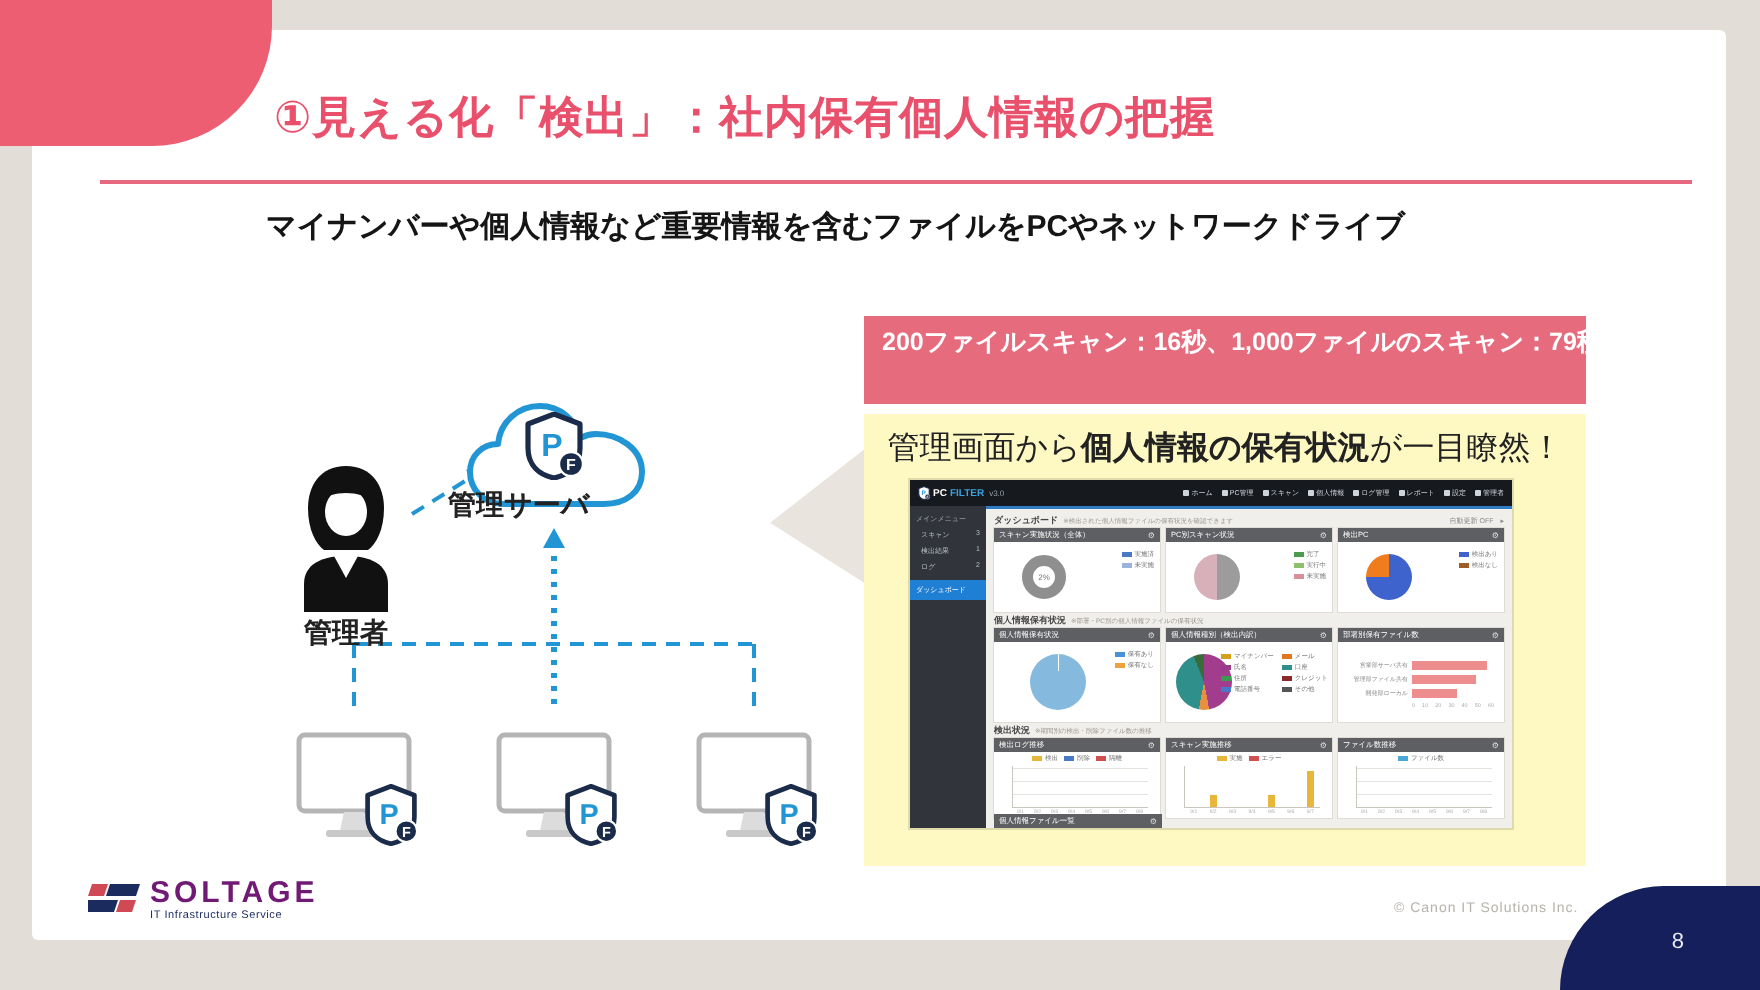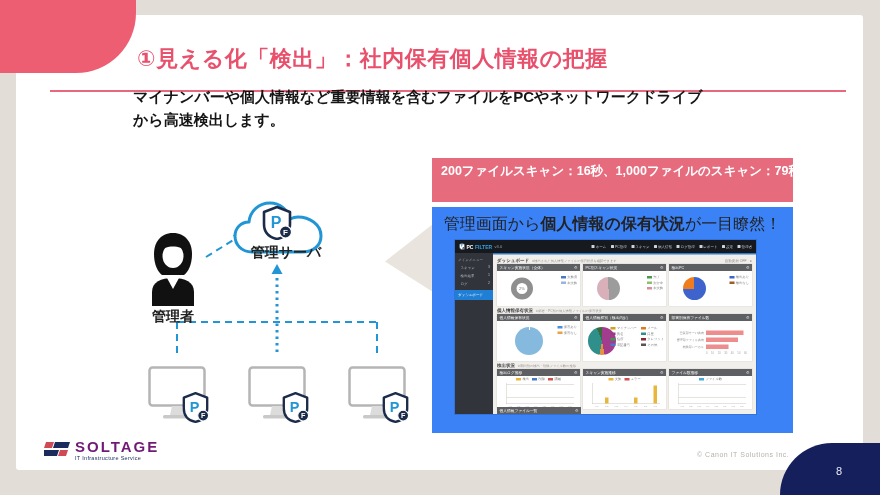--- a/index.html
+++ b/index.html
@@ -5,24 +5,24 @@
   html,body{margin:0;padding:0;}
   .slide{position:relative;width:880px;height:495px;background:#e2ded7;overflow:hidden;
          font-family:"Liberation Sans","DejaVu Sans",sans-serif;}
   .card{position:absolute;left:16px;top:15px;width:847px;height:455px;background:#fff;border-radius:3px;}
   .blob-pink{position:absolute;left:0;top:0;width:136px;height:73px;background:#ee5e73;border-bottom-right-radius:60px;}
   .blob-navy{position:absolute;right:0;bottom:0;width:100px;height:52px;background:#151f5c;border-top-left-radius:55px;}
   .page-num{position:absolute;right:38px;bottom:18px;color:#e8eaf2;font-size:11px;}
   .copyright{position:absolute;left:697px;top:451px;font-size:7px;color:#b7b2aa;letter-spacing:.5px;}
   .title{position:absolute;left:137px;top:44px;font-size:22px;font-weight:bold;color:#e8506c;letter-spacing:.5px;}
   .divider{position:absolute;left:50px;top:90px;width:796px;height:2px;background:#e8687f;}
-  .body-text{position:absolute;left:133px;top:86px;font-size:15px;font-weight:bold;color:#151515;line-height:1.5;}
+  .body-text{position:absolute;left:133px;top:103px;font-size:15px;font-weight:bold;color:#151515;line-height:1.5;}
   .scan-box{position:absolute;left:432px;top:158px;width:361px;height:44px;background:#e66b7d;color:#fff;
             font-weight:bold;box-sizing:border-box;padding:4px 9px;font-size:12.5px;line-height:1.5;white-space:nowrap;}
-  .panel{position:absolute;left:432px;top:207px;width:361px;height:226px;background:#3b82f6;}
+  .panel{position:absolute;left:432px;top:207px;width:361px;height:226px;background:#fef9c3;}
   .wedge{position:absolute;left:385px;top:224px;width:48px;height:68px;background:#e9e5de;
          clip-path:polygon(100% 0,100% 100%,0 55%);}
   .caption{position:absolute;left:0;top:7px;width:100%;text-align:center;font-size:16px;color:#222;}
   .caption .hl{font-weight:bold;}
   .shot-wrap{position:absolute;left:23px;top:33px;width:301px;height:174px;background:#fff;box-shadow:0 0 0 1px rgba(0,0,0,.12);overflow:hidden;}
   .shot{width:602px;height:348px;transform:scale(.5);transform-origin:0 0;background:#f1efec;position:relative;}
   
   .tb{height:26px;background:#16191d;display:flex;align-items:center;padding:0 8px;gap:6px;}
   .tb-logo{display:flex;align-items:center;gap:3px;}
   .tb-pc{color:#fff;font-weight:bold;font-size:10px;}
@@ -88,21 +88,20 @@
 <body>
 
 <div class="slide">
   <div class="card"></div>
   <div class="blob-pink"></div>
 
   <div class="title">①見える化「検出」：社内保有個人情報の把握</div>
   <div class="divider"></div>
   <div class="body-text">
     <div>マイナンバーや個人情報など重要情報を含むファイルをPCやネットワークドライブ</div>
-    <div>から高速検出します。</div>
   </div>
 
   <div class="scan-box">
     <div>200ファイルスキャン：16秒、1,000ファイルのスキャン：79秒</div>
   </div>
 
   <div class="wedge"></div>
   <div class="panel">
     <div class="caption">
       <span>管理画面から</span><span class="hl">個人情報の保有状況</span><span>が一目瞭然！</span>
@@ -498,21 +497,21 @@
 
   <svg style="position:absolute;left:232px;top:198px;" width="92" height="62" viewBox="0 0 92 62">
     <path d="M20 54 C9 54 3 46 3 38 C3 30 9 24 17 24 C18 13 27 5 38 5 C48 5 56 12 58 21 C60 20 63 19 66 19 C77 19 89 26 89 38 C89 48 81 54 70 54 Z" fill="#fff" stroke="#2296d4" stroke-width="3" stroke-linejoin="round"></path>
   </svg>
   <span class="shield-slot" style="position:absolute;left:262px;top:206px;width:30px;height:34px;"><svg width="30" height="34" viewBox="0 0 30 34">
         <path d="M15 1 L28 6 V18 C28 27 22 31.5 15 33 C8 31.5 2 27 2 18 V6 Z" fill="#fff" stroke="#1b2b4a" stroke-width="2.6" stroke-linejoin="round"></path>
         <text x="14" y="22" text-anchor="middle" font-family="Liberation Sans,sans-serif" font-size="16" font-weight="bold" fill="#2296d4">P</text>
         <circle cx="23.5" cy="26" r="6" fill="#1b2b4a" stroke="#fff" stroke-width="1.2"></circle>
         <text x="23.5" y="29" text-anchor="middle" font-family="Liberation Sans,sans-serif" font-size="8" font-weight="bold" fill="#fff">F</text>
       </svg></span>
-  <div class="diagram-label" style="left:240px;top:244px;width:92px;text-align:center;">管理サーバ</div>
+  <div class="diagram-label" style="left:224px;top:244px;width:92px;text-align:left;">管理サーバ</div>
 
   <span class="monitor-slot" style="position:absolute;left:148px;top:366px;width:58px;height:56px;"><svg width="58" height="56" viewBox="0 0 58 56">
         <rect x="1.5" y="1.5" width="55" height="38" rx="3" fill="#fff" stroke="#b5b5b5" stroke-width="2.5"></rect>
         <path d="M24 40 L22 49 L36 49 L34 40 Z" fill="#dcdcdc"></path>
         <rect x="15" y="49" width="28" height="3.5" rx="1.5" fill="#c9c9c9"></rect>
       </svg></span>
   <span class="monitor-slot" style="position:absolute;left:248px;top:366px;width:58px;height:56px;"><svg width="58" height="56" viewBox="0 0 58 56">
         <rect x="1.5" y="1.5" width="55" height="38" rx="3" fill="#fff" stroke="#b5b5b5" stroke-width="2.5"></rect>
         <path d="M24 40 L22 49 L36 49 L34 40 Z" fill="#dcdcdc"></path>
         <rect x="15" y="49" width="28" height="3.5" rx="1.5" fill="#c9c9c9"></rect>

